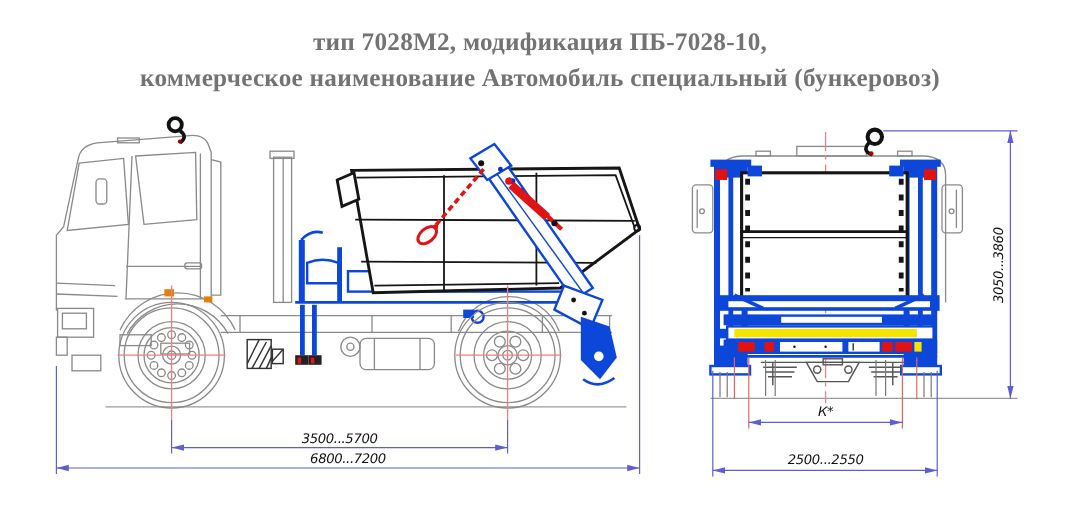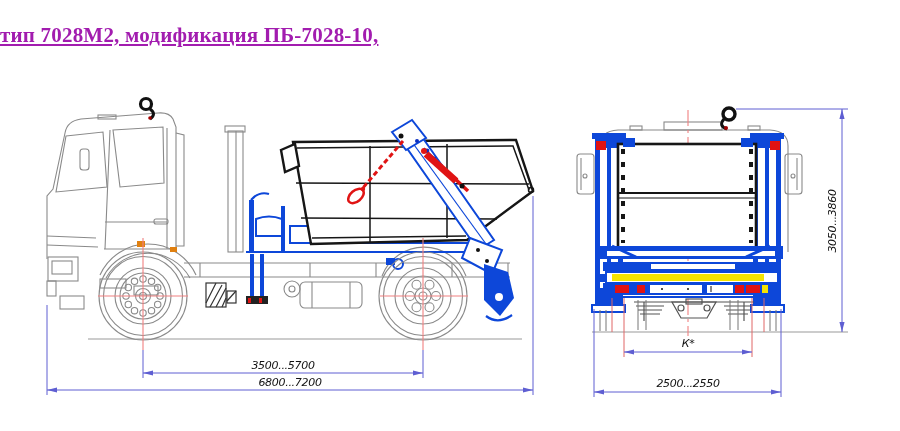--- a/index.html
+++ b/index.html
@@ -1,19 +1,19 @@
 <!DOCTYPE html>
 <html><head>
 <meta charset="utf-8">
 <style>
   html,body{margin:0;padding:0;background:#fff;}
   #stage{position:relative;width:900px;height:431px;background:#fff;overflow:hidden;
          font-family:"Liberation Sans",sans-serif;}
-  .title{position:absolute;top:20px;left:0;width:100%;text-align:left;
-         font:bold 21px/30px "Liberation Serif",serif;color:#a21caf;letter-spacing:.2px;text-decoration:underline;}
+  .title{position:absolute;top:20px;left:0;width:100%;text-align:center;
+         font:bold 21px/30px "Liberation Serif",serif;color:#737373;letter-spacing:.2px;}
   svg{position:absolute;top:0;left:0;}
   
   .g1{stroke:#8a8a8a;fill:none;stroke-width:1.1;}
   .gy{stroke:#999;fill:none;stroke-width:1;}
   .bk{stroke:#161616;fill:#fff;stroke-width:2.4;}
   .bk1{stroke:#161616;fill:none;stroke-width:1.5;}
   .bl{stroke:#0d47d9;fill:none;stroke-width:2.2;}
   .blw{stroke:#0d47d9;fill:#fff;stroke-width:2;}
   .blf{fill:#0d47d9;stroke:none;}
   .bl1{stroke:#0d47d9;fill:none;stroke-width:1.2;}
@@ -23,20 +23,21 @@
   .dim{stroke:#5e5ed2;stroke-width:1;fill:none;}
   .dim-label{font:italic 11px "DejaVu Sans",sans-serif;fill:#111;letter-spacing:-.3px;}
 </style>
 </head>
 <body>
 
 <div id="stage">
 
   <div class="title">
     <div>тип 7028М2, модификация ПБ-7028-10,</div>
+    <div>коммерческое наименование Автомобиль специальный (бункеровоз)</div>
   </div>
 
   <svg width="900" height="431" viewBox="0 0 900 431">
     <defs>
       <marker id="da" viewBox="0 0 10 6" refX="9.4" refY="3" markerWidth="11" markerHeight="7" orient="auto-start-reverse">
         <path d="M0,0.6 L9.4,3 L0,5.4 Z" fill="#5e5ed2"></path>
       </marker>
     </defs>
 
     <g>

